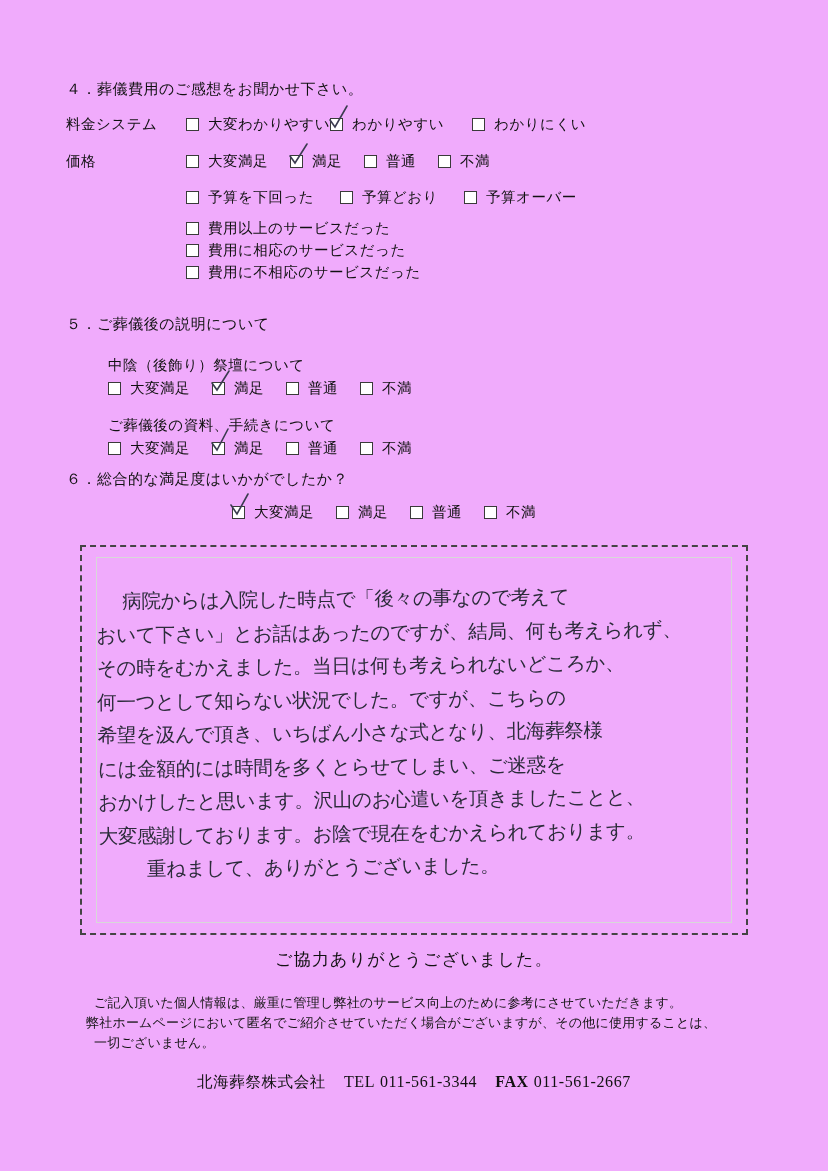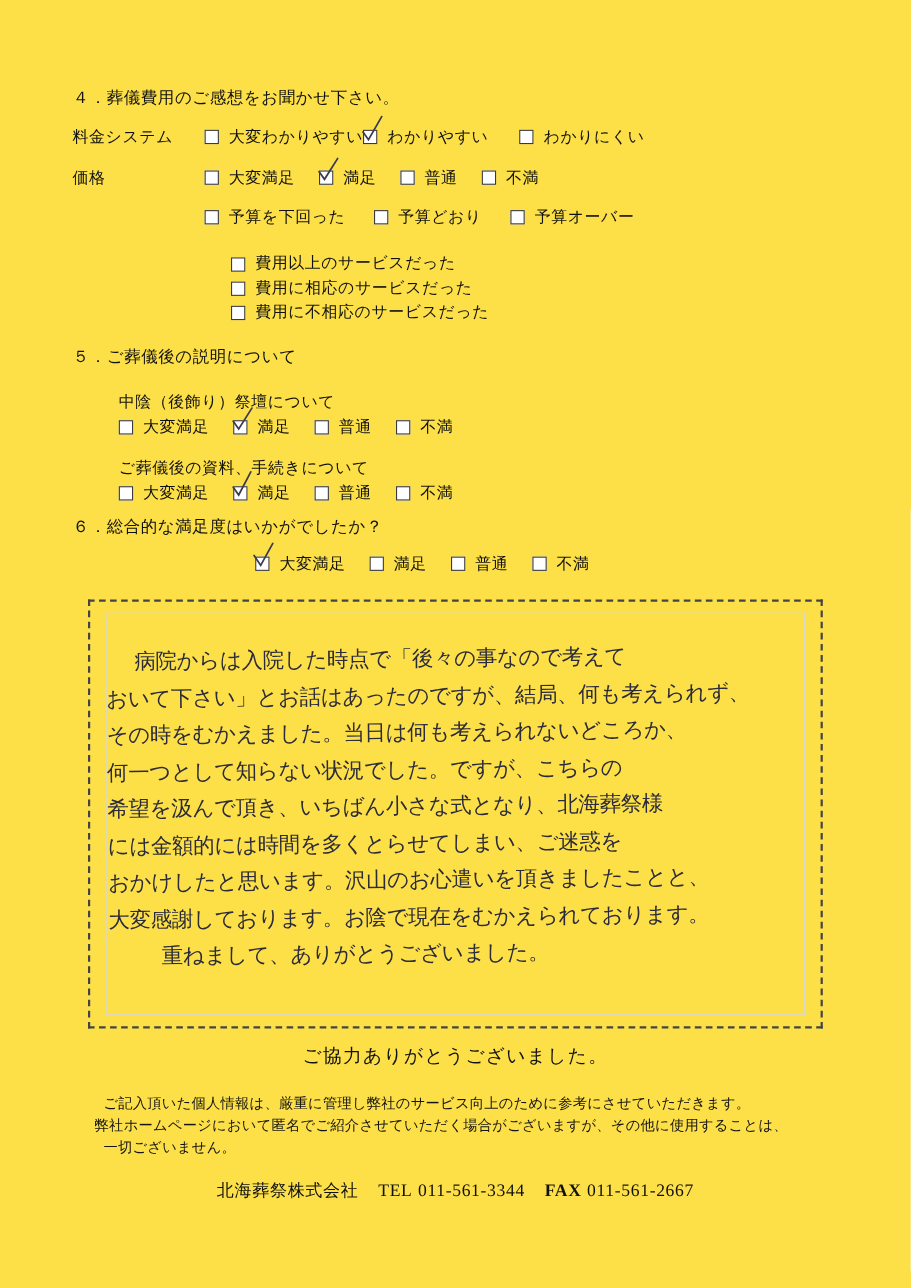--- a/index.html
+++ b/index.html
@@ -11,21 +11,21 @@
     width: 828px;
     height: 1171px;
     position: relative;
     font-family: "Liberation Sans", sans-serif;
     color: #1a1a1a;
     -webkit-font-smoothing: antialiased;
   }
   .page {
     position: absolute;
     inset: 0;
-    background: #fde047;
+    background: #f0abfc;
   }
 
   
   .q-title {
     font-size: 15px;
     letter-spacing: 0.5px;
     color: #111;
   }
   .row-label {
     font-size: 14.5px;
@@ -70,24 +70,24 @@
   .q4 { position: absolute; left: 66px; top: 80px; }
   .q4 .hdr { margin-bottom: 16px; }
 
   .line { display: flex; align-items: center; }
 
   .lbl-w { width: 120px; flex: none; }
 
   
   .r1 { margin-bottom: 18px; }
   .r2 { margin-bottom: 17px; }
-  .r3 { margin-bottom: 24px; }
+  .r3 { margin-bottom: 12px; }
 
   .sub-list { margin-left: 120px; line-height: 19px; }
-  .sub-list .opt { margin-bottom: 3px; margin-left: 24px; }
+  .sub-list .opt { margin-bottom: 3px; }
 
   .q5 { position: absolute; left: 66px; top: 315px; }
   .q6 { position: absolute; left: 66px; top: 470px; }
 
   .indent { margin-left: 42px; }
 
   
   .comment-box {
     position: absolute;
     left: 80px;

